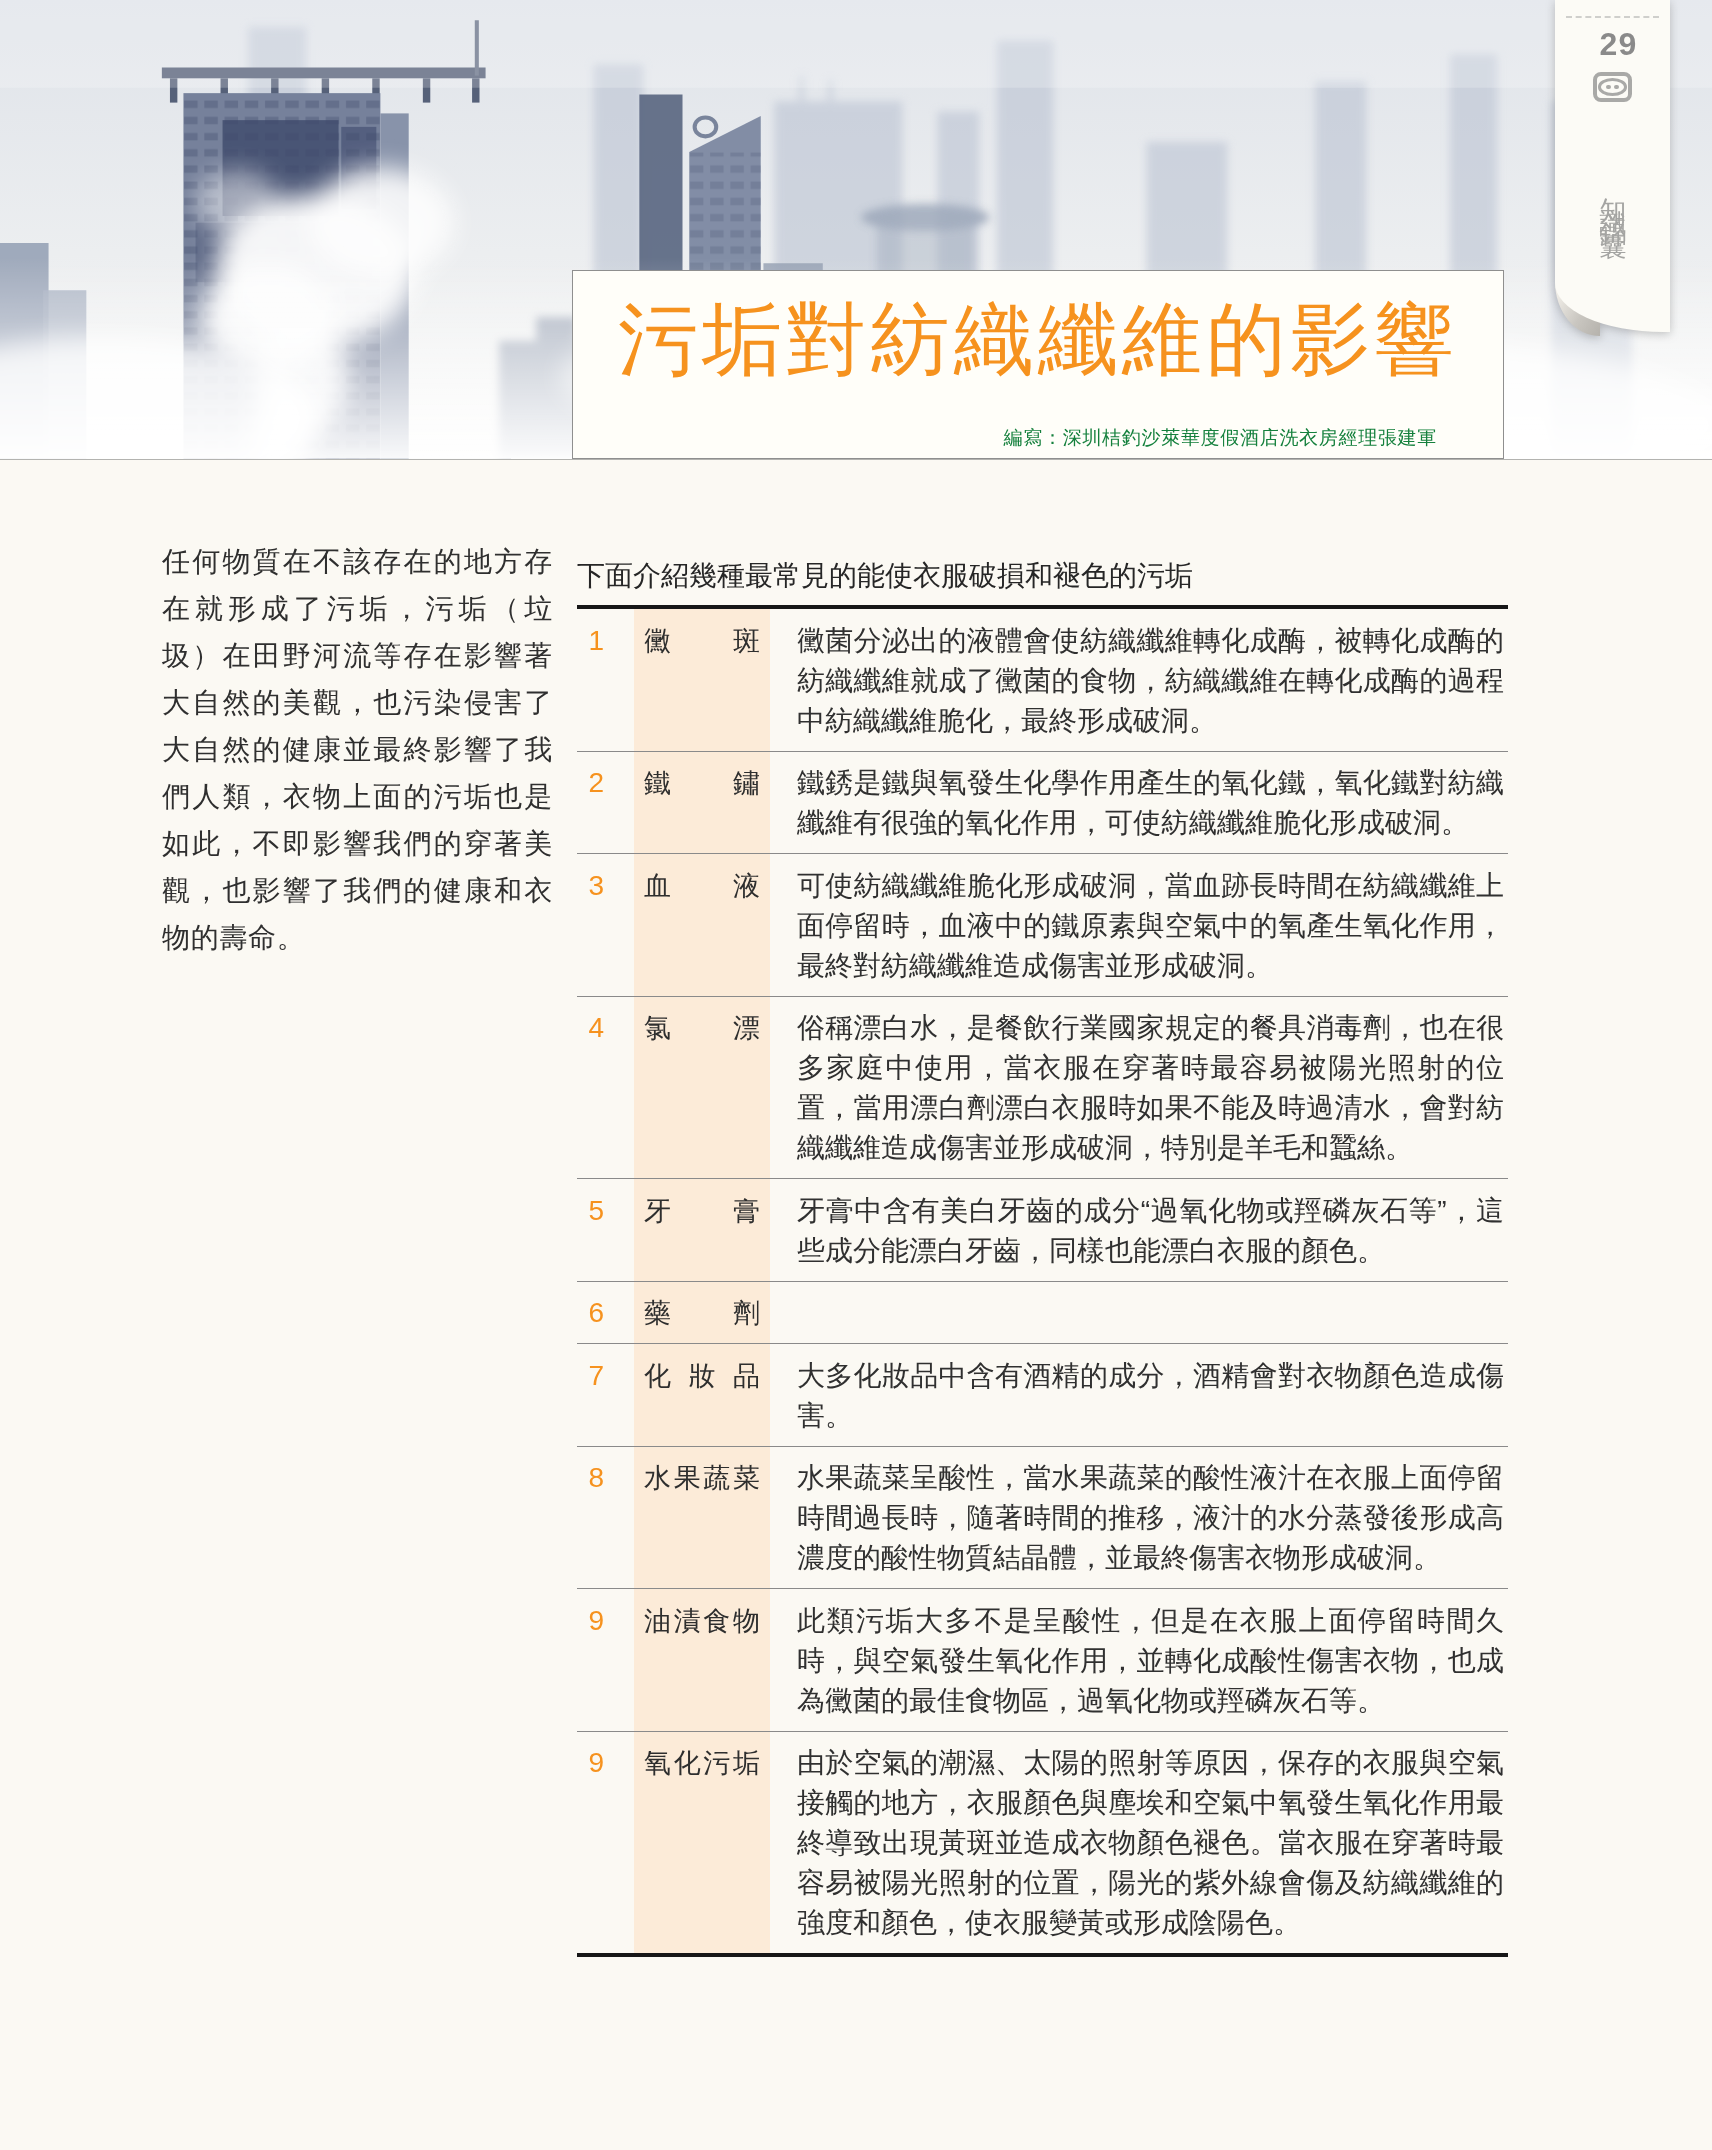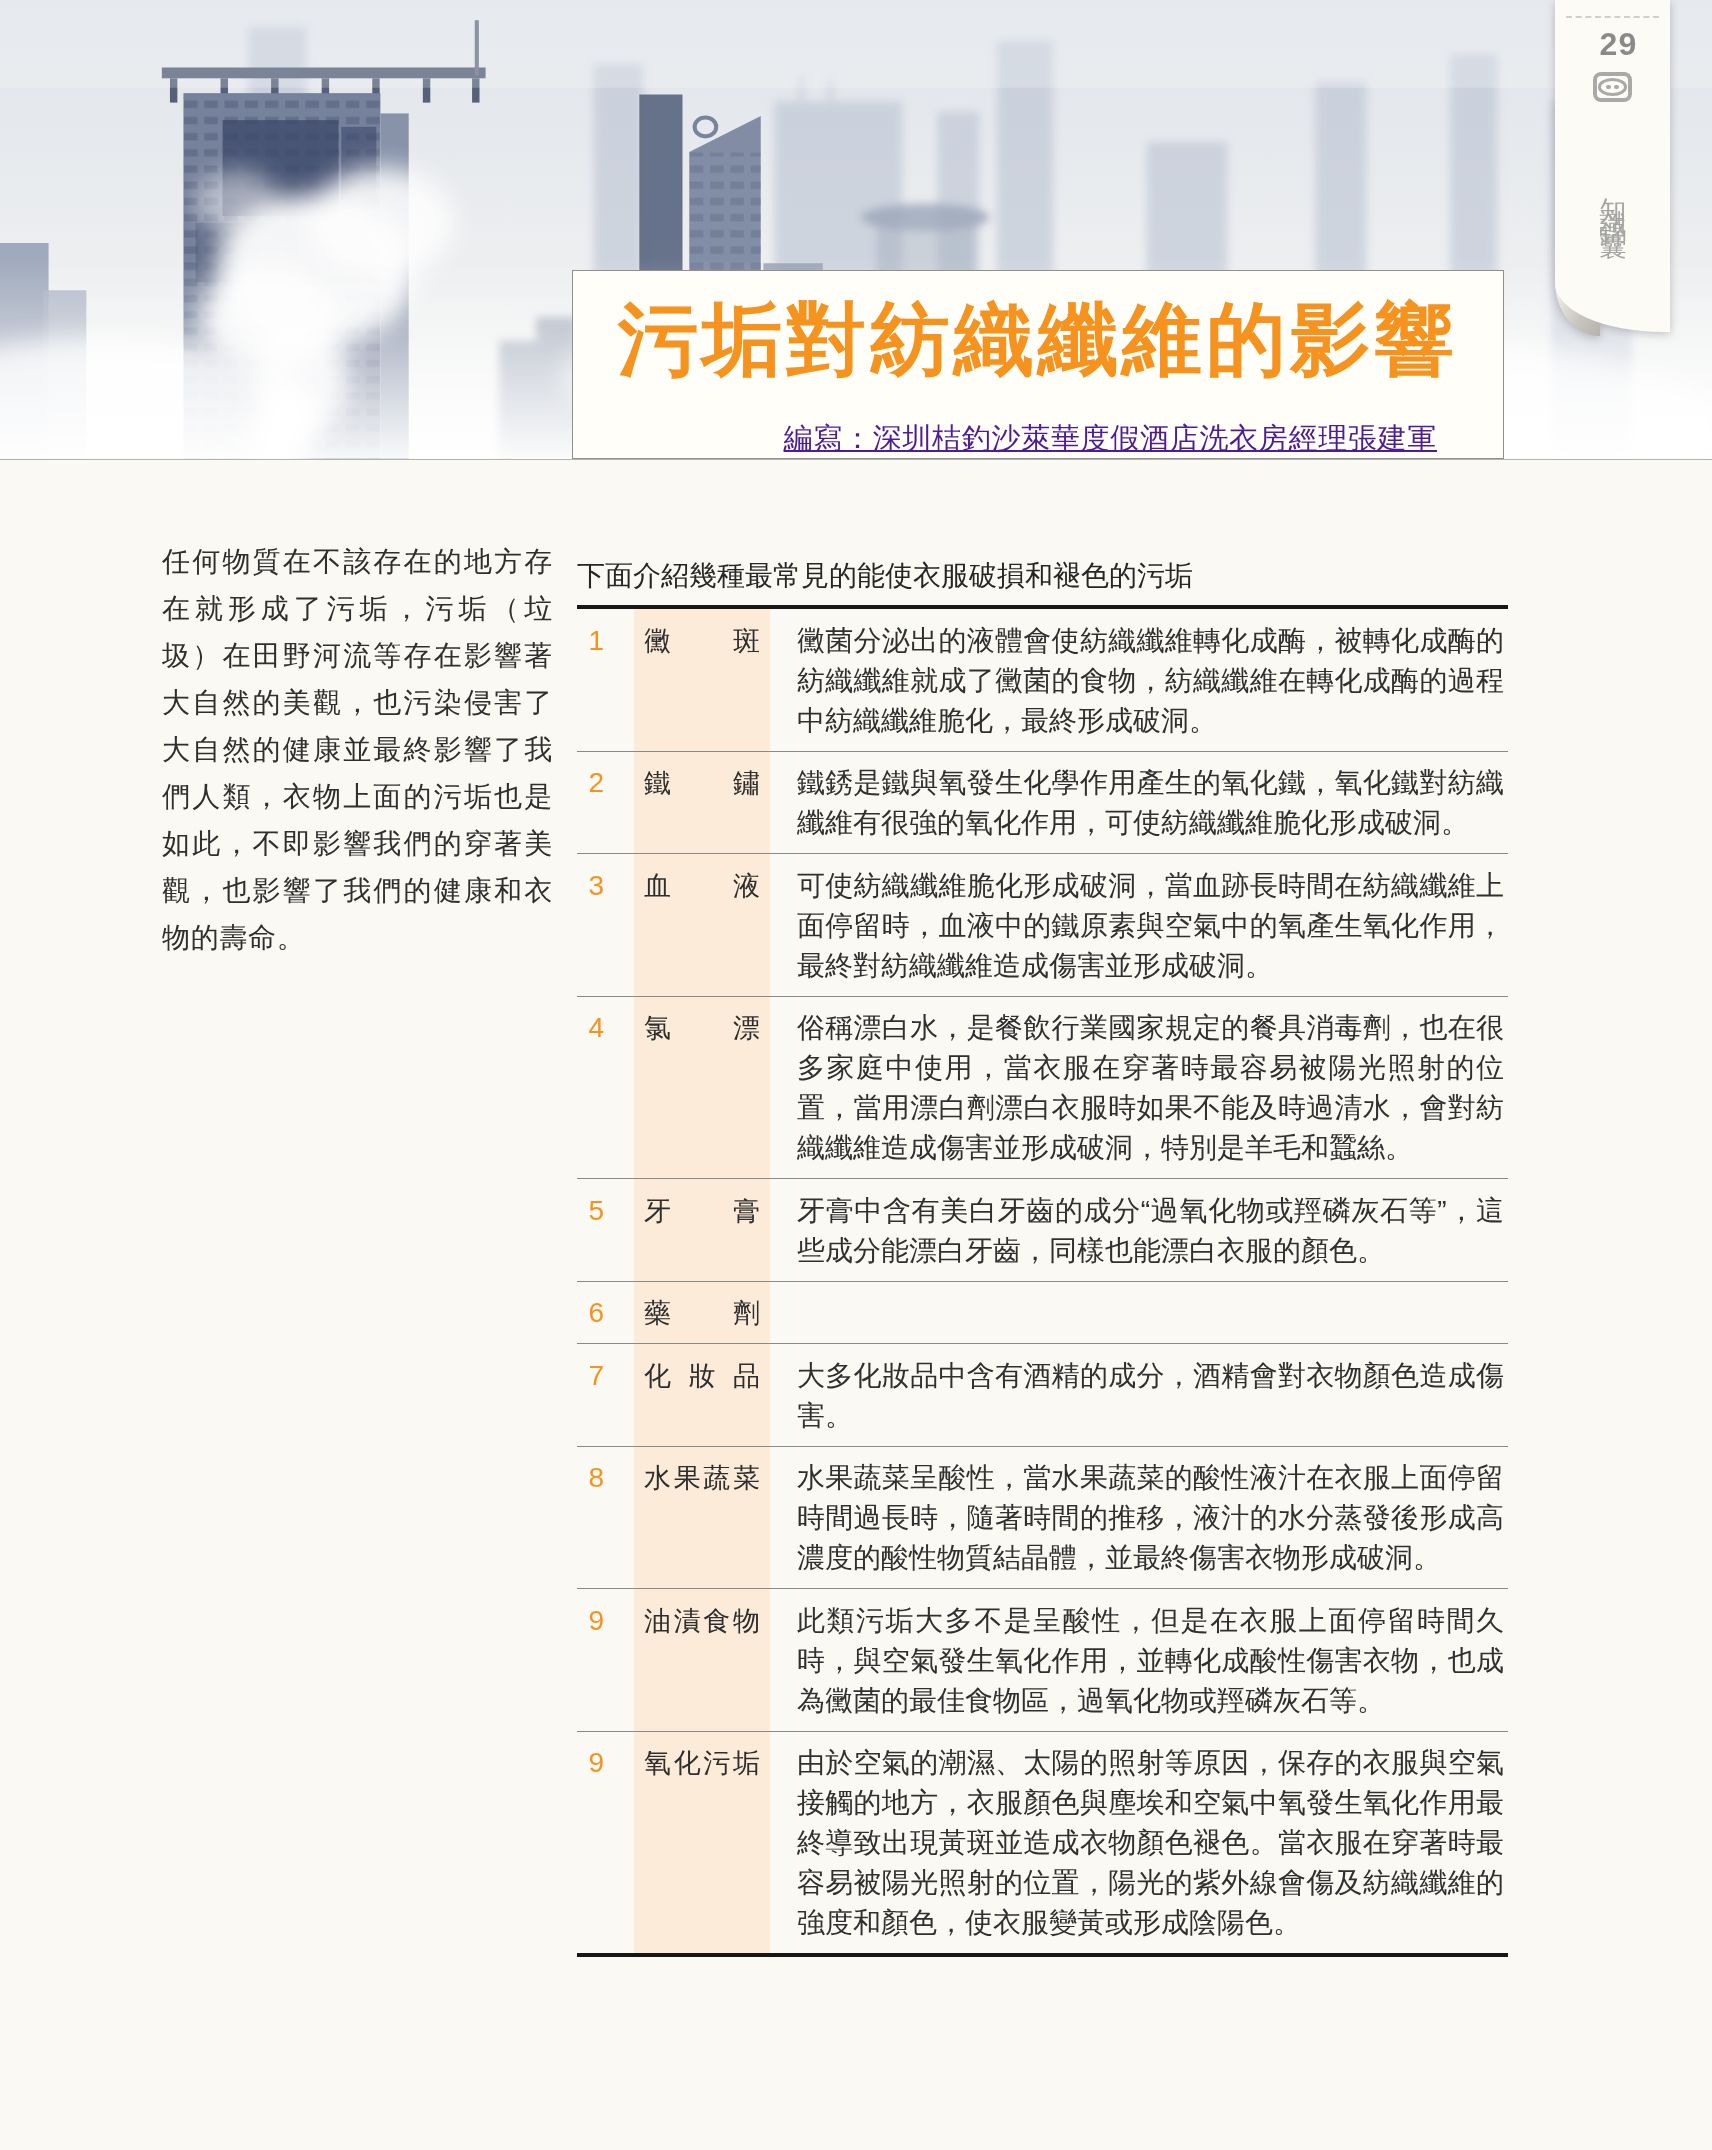--- a/index.html
+++ b/index.html
@@ -15,26 +15,26 @@
     border-bottom:1.3px solid #b3b3b0;overflow:hidden;background:#e9ebee;
   }
   .photo svg{display:block;width:100%;height:100%;}
   
   .title-box{
     position:absolute;left:572px;top:270px;width:932px;height:189px;
     background:#fffef9;border:1.3px solid #8f8f8f;box-sizing:border-box;z-index:5;
   }
   .title-box h1{
     margin:17.5px 0 0 0;text-align:center;
-    font-size:80px;line-height:101px;font-weight:bold;
+    font-size:80px;line-height:101px;font-weight:normal;
     color:#f6921e;letter-spacing:4px;white-space:nowrap;
   }
   .byline{
     position:absolute;right:66px;bottom:1.3px;
-    font-size:29px;line-height:38px;color:#4c1d95;letter-spacing:0.7px;white-space:nowrap;text-decoration:underline;
+    font-size:19px;line-height:38px;color:#15803d;letter-spacing:0.7px;white-space:nowrap;
   }
   
   .ribbon{position:absolute;left:1555px;top:0;width:115px;height:337px;z-index:8;
     filter:drop-shadow(0 2.7px 4.7px rgba(90,90,90,.35));}
   .ribbon-body{
     position:absolute;left:0;top:0;width:115px;height:332px;background:#fcfbf6;
     border-bottom-left-radius:108px 49px;
   }
   .ribbon-fold{
     position:absolute;left:0;top:279px;width:45px;height:57px;z-index:-1;

